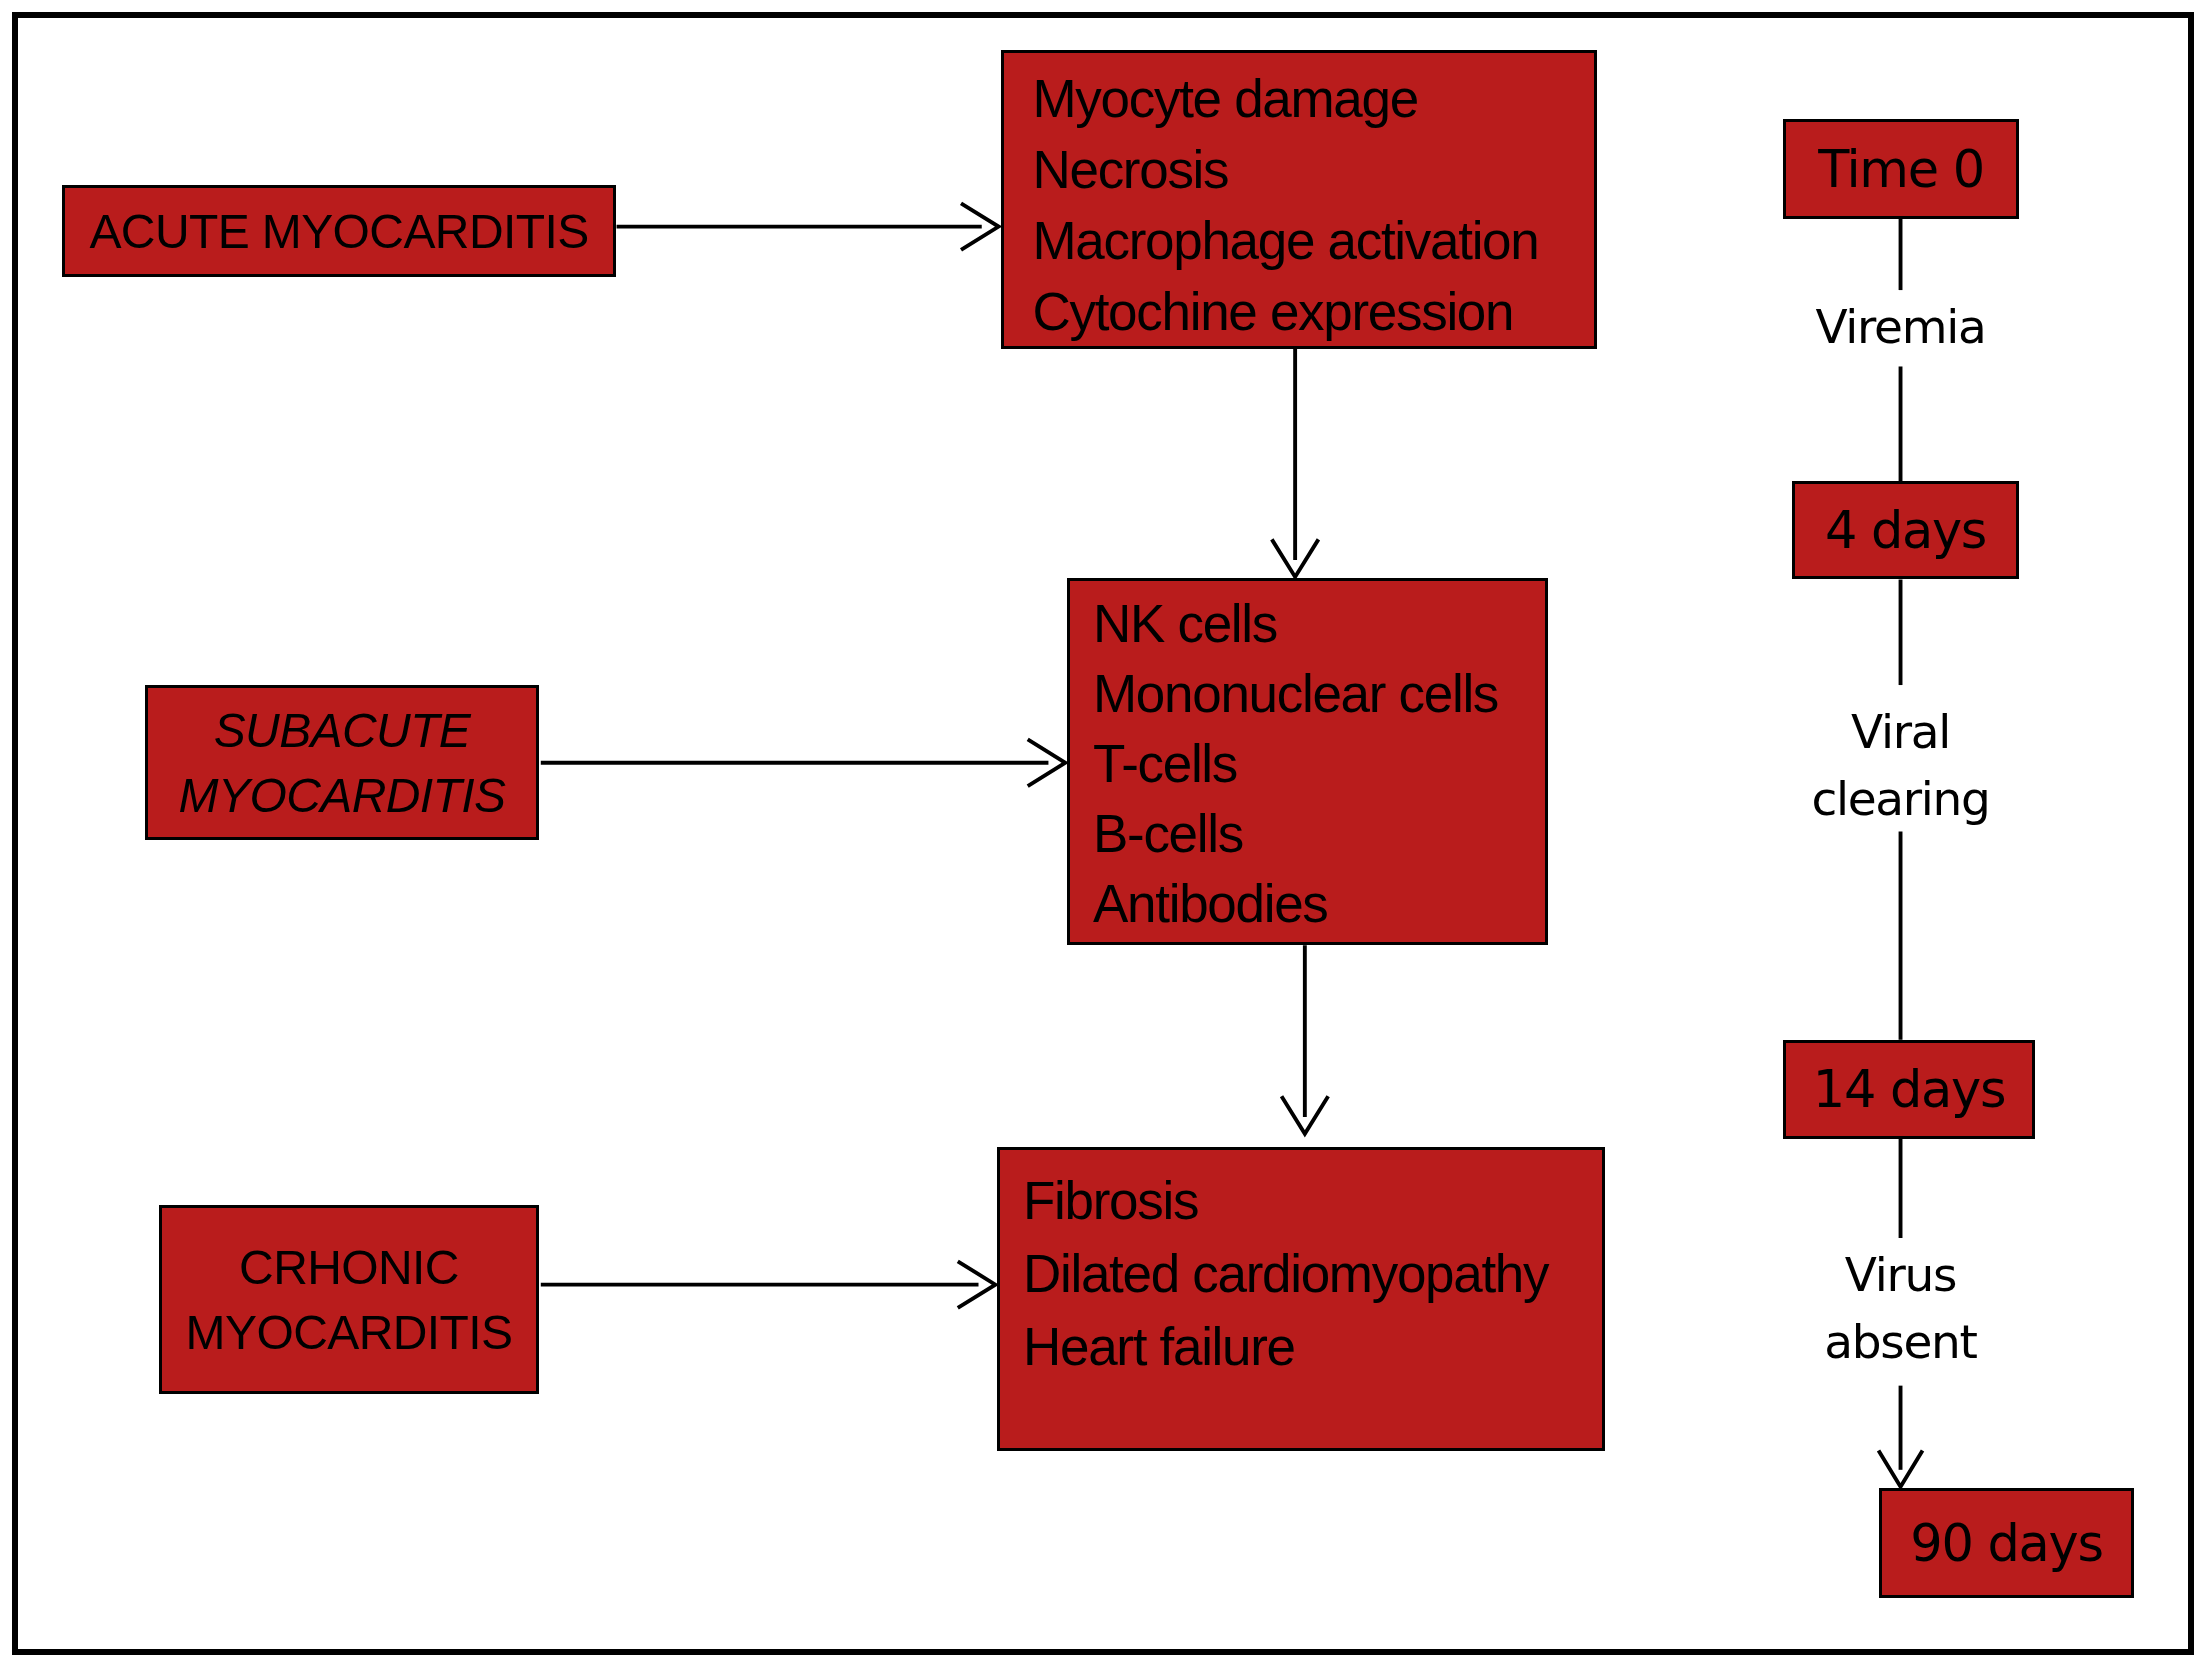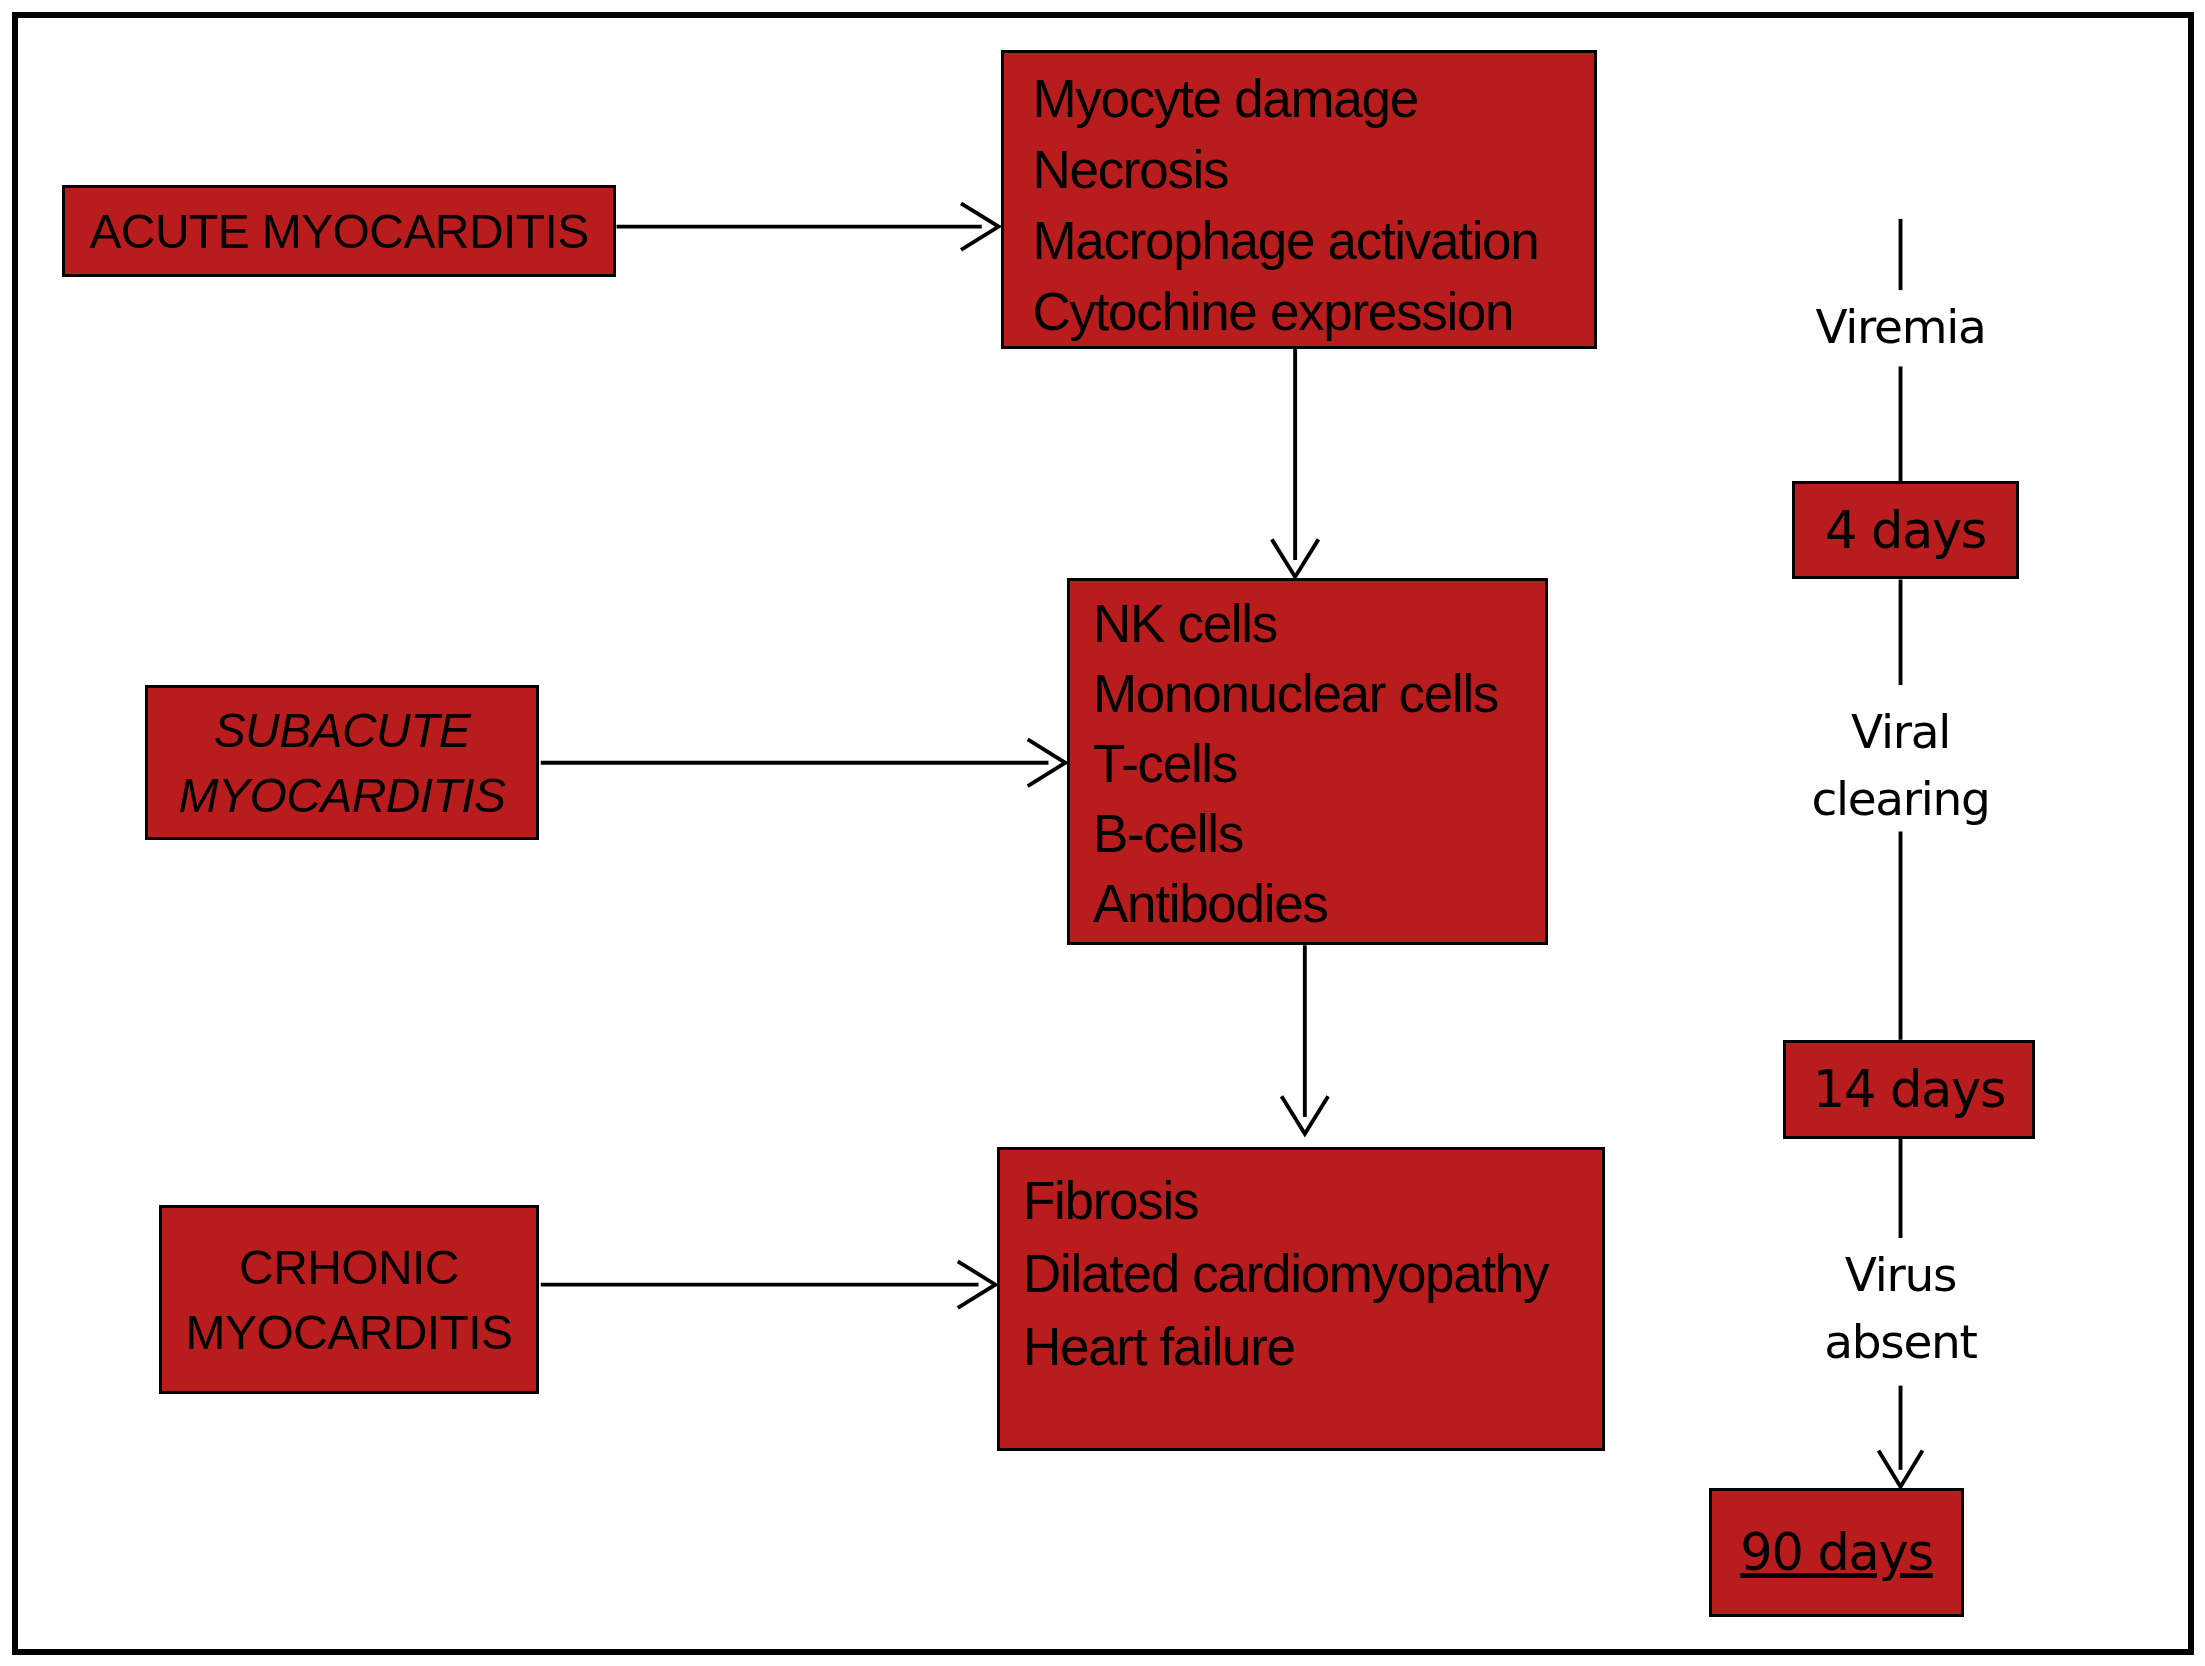--- a/index.html
+++ b/index.html
@@ -53,21 +53,21 @@
     align-items: center;
     justify-content: center;
     text-align: center;
     font-family: "DejaVu Sans", sans-serif;
     font-size: 51px;
     letter-spacing: -1.3px;
   }
   #tl-time0  { left: 1783px; top: 119px;  width: 236px; height: 100px; }
   #tl-4days  { left: 1792px; top: 481px;  width: 227px; height: 98px; }
   #tl-14days { left: 1783px; top: 1040px; width: 252px; height: 99px; }
-  #tl-90days { left: 1709px; top: 1488px; width: 255px; height: 129px; text-decoration: underline; }
+  #tl-90days { left: 1879px; top: 1488px; width: 255px; height: 110px; }
 
   .tl-label {
     position: absolute;
     width: 259px;
     left: 1771px;
     text-align: center;
     font-family: "DejaVu Sans", sans-serif;
     font-size: 47px;
     line-height: 67px;
     letter-spacing: -1.3px;
@@ -155,20 +155,23 @@
 Cytochine expression</div>
   <div class="box process-box" id="process-subacute">NK cells
 Mononuclear cells
 T-cells
 B-cells
 Antibodies</div>
   <div class="box process-box" id="process-chronic">Fibrosis
 Dilated cardiomyopathy
 Heart failure</div>
 
+  <div class="box tl-box" id="tl-time0">
+    <span>Time 0</span>
+  </div>
   <div class="tl-label" id="tl-viremia">Viremia</div>
   <div class="box tl-box" id="tl-4days">
     <span>4 days</span>
   </div>
   <div class="tl-label" id="tl-viralclear">Viral clearing</div>
   <div class="box tl-box" id="tl-14days">
     <span>14 days</span>
   </div>
   <div class="tl-label" id="tl-virusabsent">Virus absent</div>
   <div class="box tl-box" id="tl-90days">

